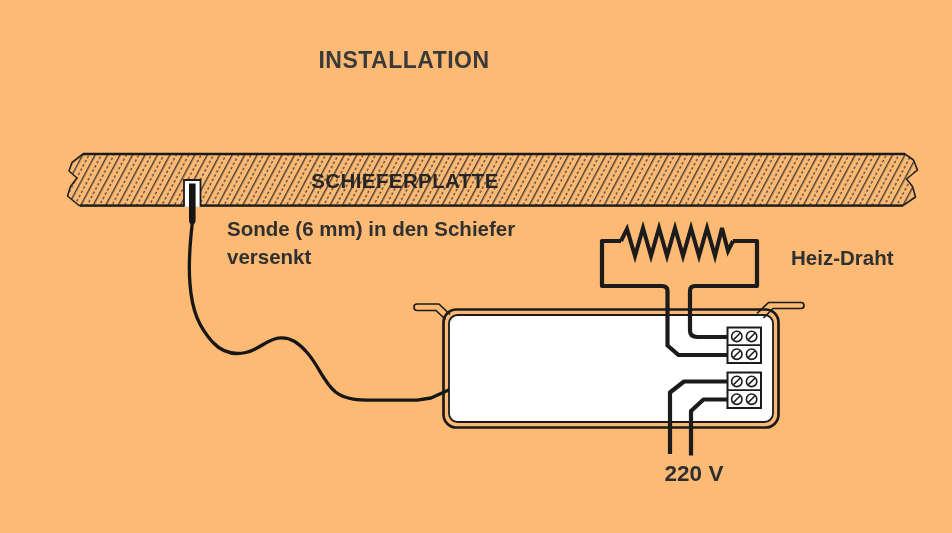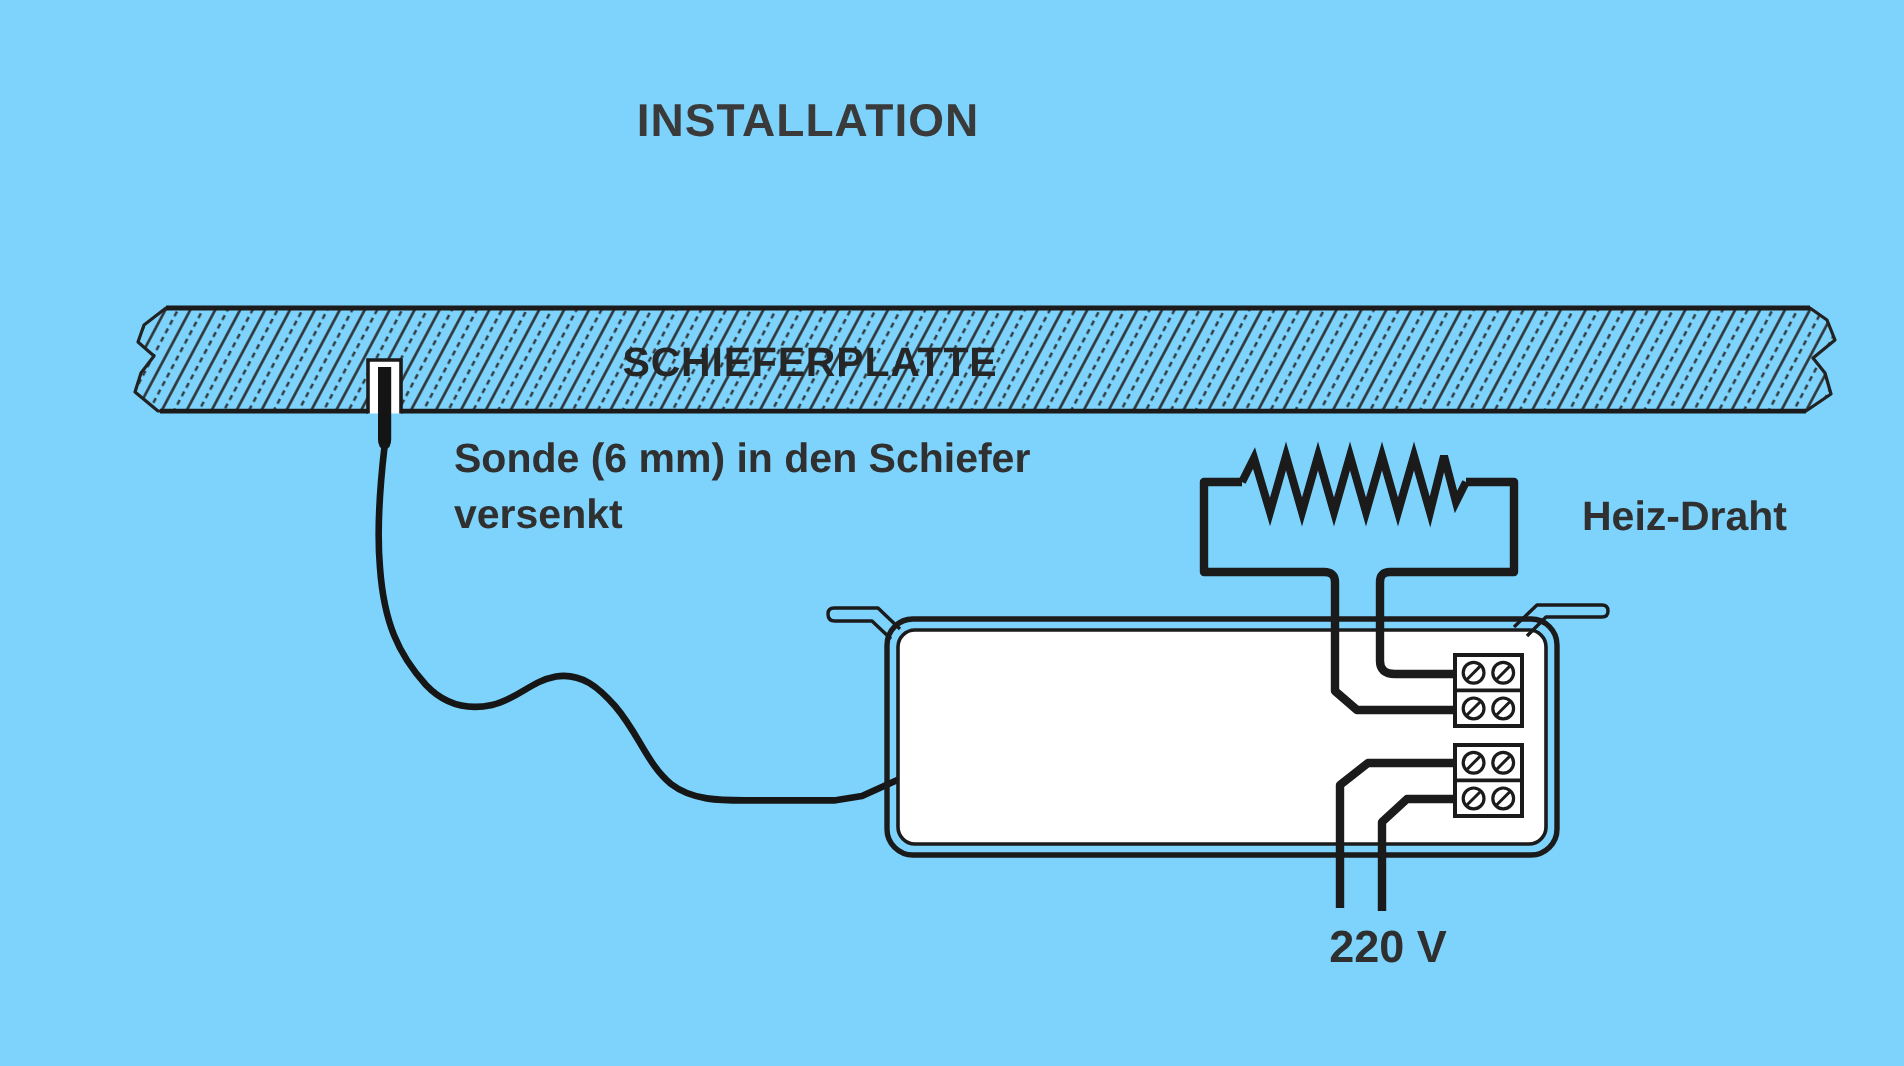--- a/index.html
+++ b/index.html
@@ -1,19 +1,19 @@
 <!DOCTYPE html>
 <html><head>
 <meta charset="utf-8">
 <style>
   html,body{margin:0;padding:0;background:#ffffff;}
   .stage{
     position:relative;
     width:952px;height:533px;
-    background:#7dd3fc;
+    background:#fdba74;
     overflow:hidden;
     font-family:"Liberation Sans", sans-serif;
   }
   svg{display:block;}
   text{
     font-family:"Liberation Sans", sans-serif;
     fill:#333333;
     font-weight:600;
   }
   .title-text{font-size:23px;letter-spacing:0.5px;fill:#3a3a3a;}

